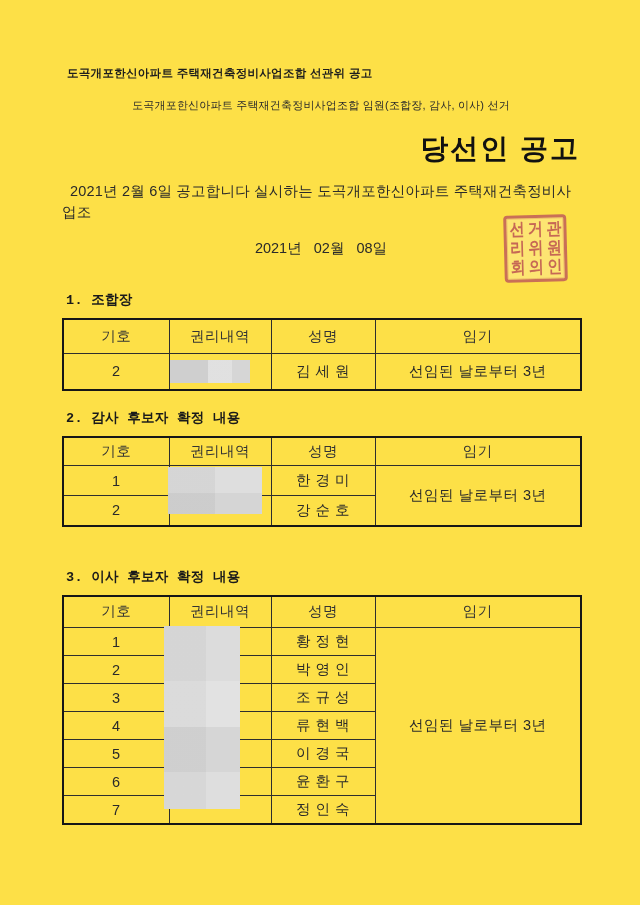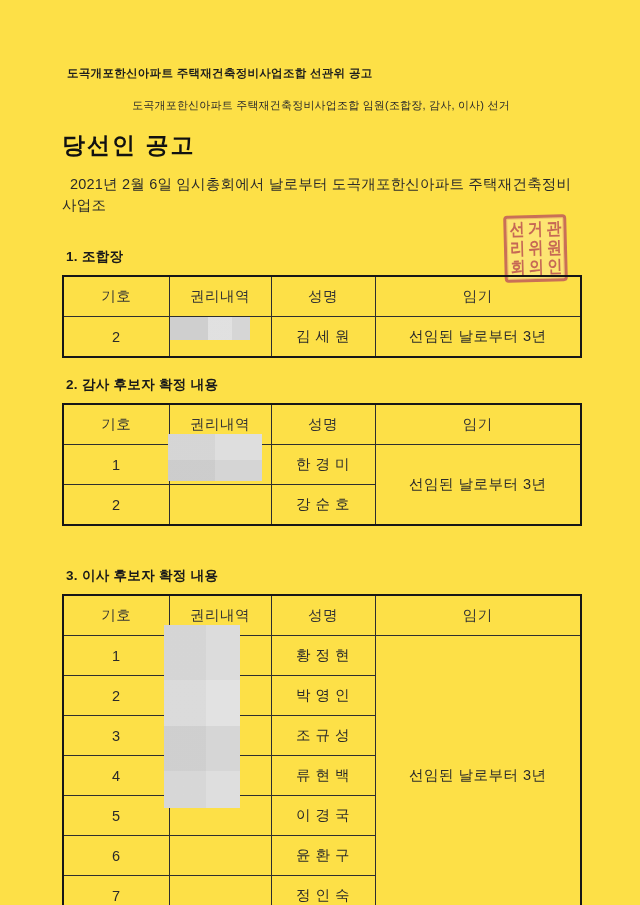--- a/index.html
+++ b/index.html
@@ -14,21 +14,21 @@
 
   .top-notice {
     font-size:11.5px; font-weight:bold; color:#1d1d1d;
     letter-spacing:0.3px; margin-left:5px;
   }
   .subtitle {
     margin-top:17px; text-align:center; font-size:11px; color:#2a2a2a;
     letter-spacing:0.2px;
   }
   .main-title {
-    margin-top:17px; text-align:left; font-size:23px; font-weight:bold;
+    margin-top:17px; text-align:right; font-size:28px; font-weight:bold;
     color:#111; letter-spacing:2px;
   }
   .body-para { margin-top:13px; }
   .body-line { font-size:14.5px; line-height:20.5px; color:#2a2a2a; letter-spacing:0.2px; }
   .body-line.first { text-indent:8px; }
   .date-line {
     margin-top:17px; text-align:center; font-size:14.5px; color:#2a2a2a;
     white-space:pre;
   }
   .committee-line {
@@ -52,33 +52,34 @@
   }
   .stamp-grid span {
     font-family:"Liberation Serif","DejaVu Serif",serif; font-weight:bold;
     font-size:15px; line-height:1; color:rgba(192,90,82,0.9);
     transform:scaleY(1.15); letter-spacing:-1px;
   }
 
   .section-heading {
     font-size:13.5px; font-weight:bold; color:#1a1a1a; margin-left:4px;
     letter-spacing:0.3px;
+    font-family:Liberation Mono, monospace;
   }
   .sh-1 { margin-top:33px; }
   .sh-2 { margin-top:18px; }
   .sh-3 { margin-top:41px; }
 
   .table-wrap { position:relative; margin-top:9px; width:518px; }
   table.doc-table {
     width:518px; border-collapse:collapse; table-layout:fixed;
   }
   table.doc-table th, table.doc-table td {
     border:1px solid #2e2e2e; text-align:center; vertical-align:middle;
     font-size:14.5px; font-weight:normal; color:#2a2a2a; letter-spacing:0.5px;
-    padding:10px;
+    padding:4px;
   }
   table.doc-table { border:2px solid #161616; }
   table.doc-table th { color:#333; }
   col.c-no   { width:106px; }
   col.c-priv { width:102px; }
   col.c-name { width:104px; }
   col.c-term { width:206px; }
 
   .t1 th { height:34px; }
   .t1 td { height:37px; }
@@ -111,23 +112,24 @@
 
 <div class="page">
 
   <div class="top-notice">도곡개포한신아파트 주택재건축정비사업조합 선관위 공고</div>
 
   <div class="subtitle">도곡개포한신아파트 주택재건축정비사업조합 임원(조합장, 감사, 이사) 선거</div>
 
   <div class="main-title">당선인 공고</div>
 
   <div class="body-para">
-    <div class="body-line first">2021년 2월 6일 임시총회에서 날로부터 도곡개포한신아파트 주택재건축정비사업조</div>
-  </div>
-
+    <div class="body-line first">2021년 2월 6일 공고합니다 실시하는 도곡개포한신아파트 주택재건축정비사업조</div>
+  </div>
+
+  <div class="date-line">2021년   02월   08일</div>
 
 
   <div class="stamp">
     <div class="stamp-grid">
       <span>선</span>
       <span>거</span>
       <span>관</span>
       <span>리</span>
       <span>위</span>
       <span>원</span>

